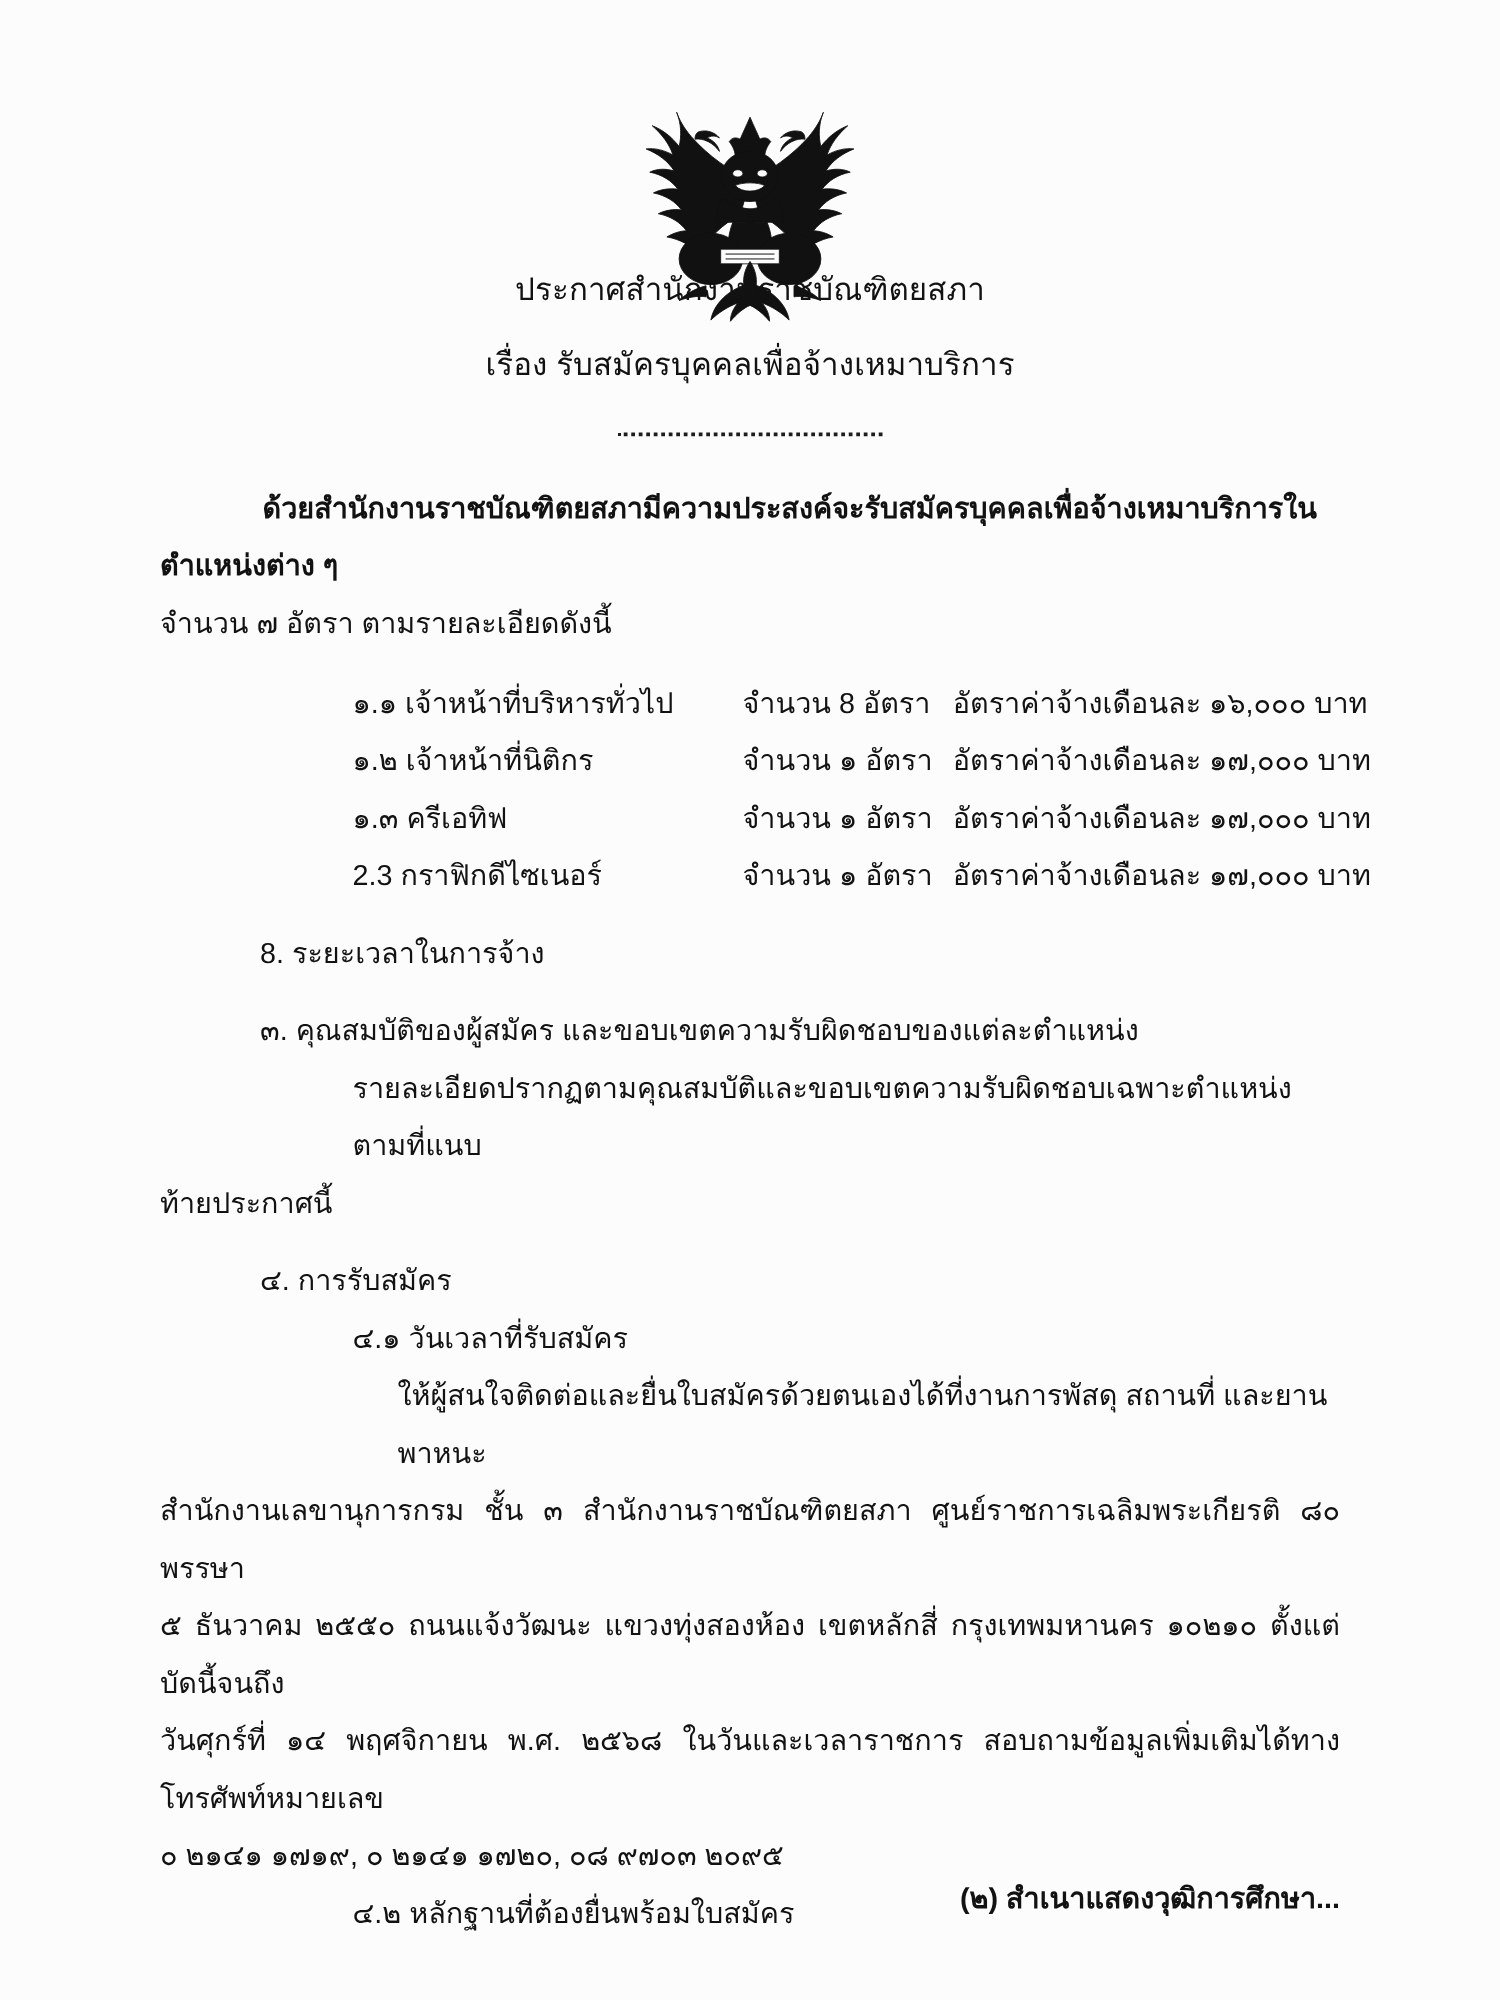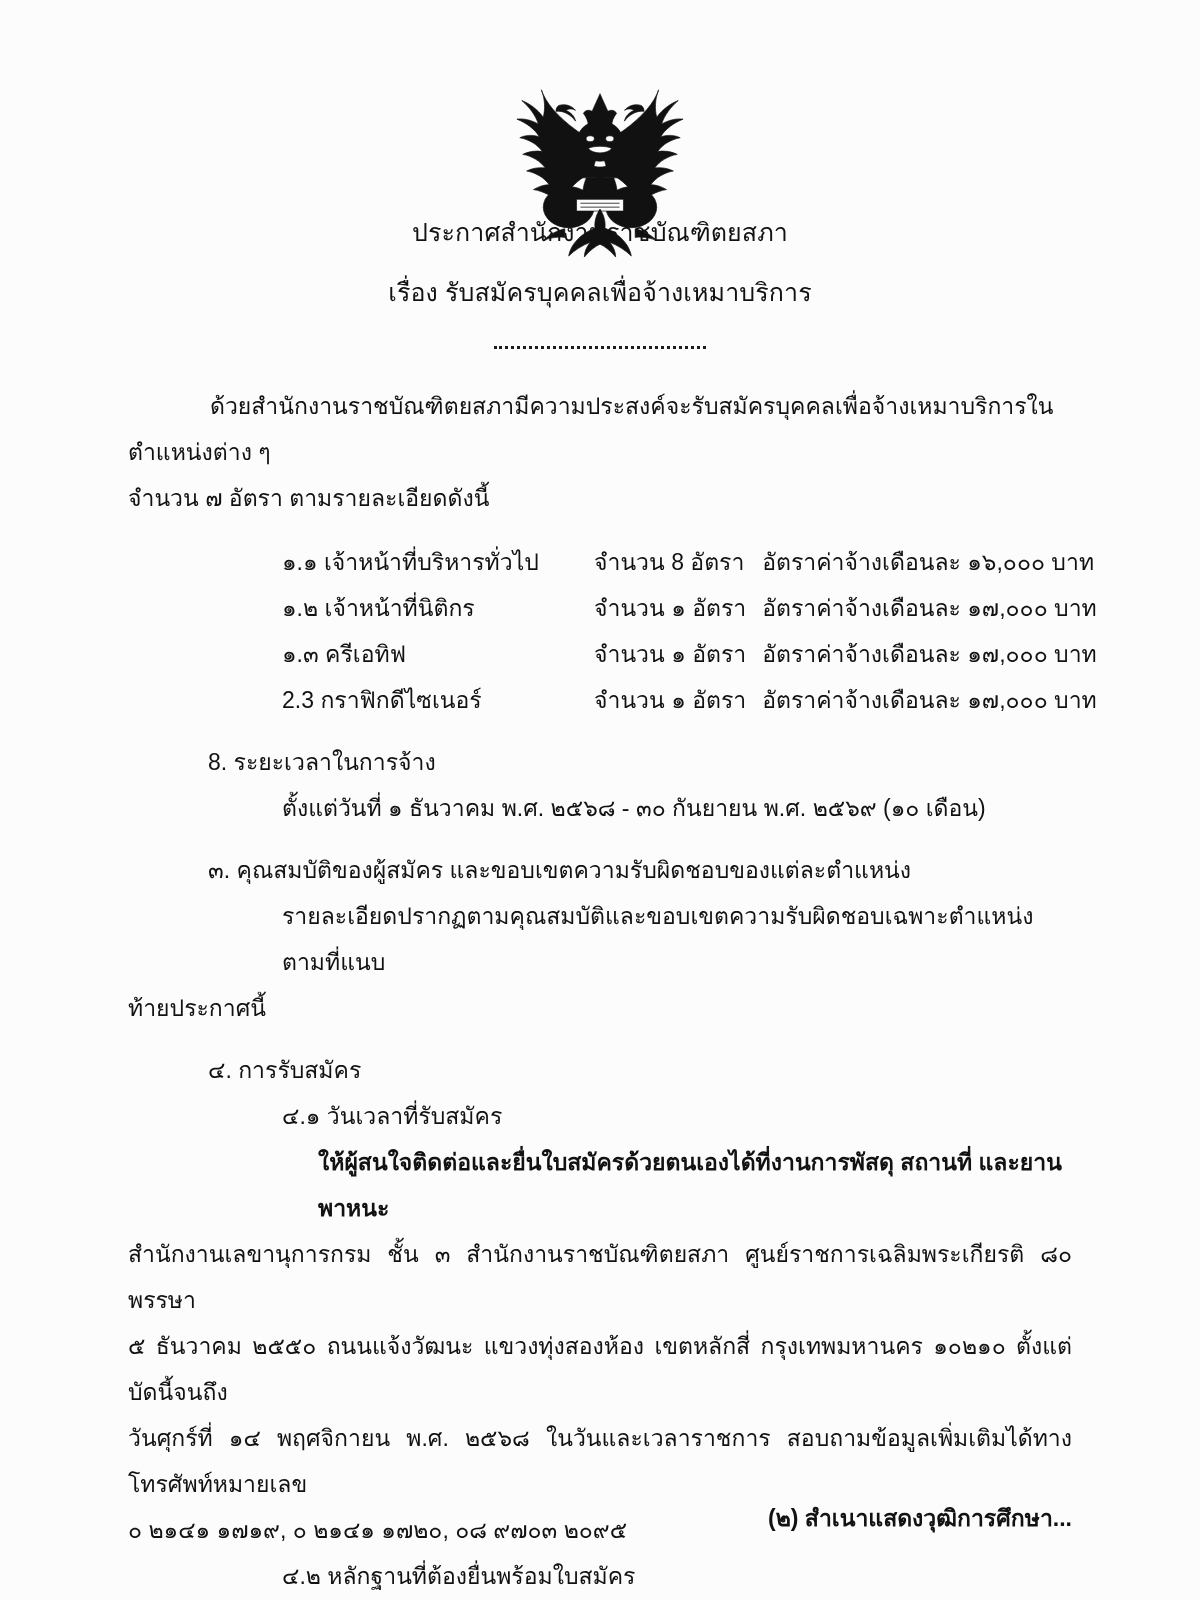--- a/index.html
+++ b/index.html
@@ -71,39 +71,39 @@
     font-size: 23px;
     line-height: 46px;
   }
   .para {
     text-align: justify;
     text-justify: inter-word;
     margin: 0;
   }
   .para.first-indent {
     text-indent: 82px;
+    font-weight: bold;
   }
   .gap-sm { height: 16px; }
 
   .section-head {
     margin: 0;
     padding-left: 80px;
     font-size: 23px;
     line-height: 46px;
     font-weight: 400;
   }
   .sub-line {
     margin: 0;
     padding-left: 154px;
     font-size: 23px;
     line-height: 46px;
   }
   .sub-line.deeper {
     padding-left: 190px;
-    font-weight: bold;
   }
 
   
   .pos-table {
     border-collapse: collapse;
     margin-left: 154px;
     margin-top: 2px;
   }
   .pos-table td {
     font-size: 23px;
@@ -255,21 +255,20 @@
           </td>
           <td class="c-qty">จำนวน ๑ อัตรา</td>
           <td class="c-wage">อัตราค่าจ้างเดือนละ ๑๗,๐๐๐ บาท</td>
         </tr>
       </tbody>
     </table>
 
     <div class="gap-sm"></div>
 
     <p class="section-head">8. ระยะเวลาในการจ้าง</p>
-    <p class="sub-line">ตั้งแต่วันที่ ๑ ธันวาคม พ.ศ. ๒๕๖๘ - ๓๐ กันยายน พ.ศ. ๒๕๖๙ (๑๐ เดือน)</p>
 
     <div class="gap-sm"></div>
 
     <p class="section-head">๓. คุณสมบัติของผู้สมัคร และขอบเขตความรับผิดชอบของแต่ละตำแหน่ง</p>
     <p class="sub-line">รายละเอียดปรากฏตามคุณสมบัติและขอบเขตความรับผิดชอบเฉพาะตำแหน่ง ตามที่แนบ</p>
     <p class="para">ท้ายประกาศนี้</p>
 
     <div class="gap-sm"></div>
 
     <p class="section-head">๔. การรับสมัคร</p>

